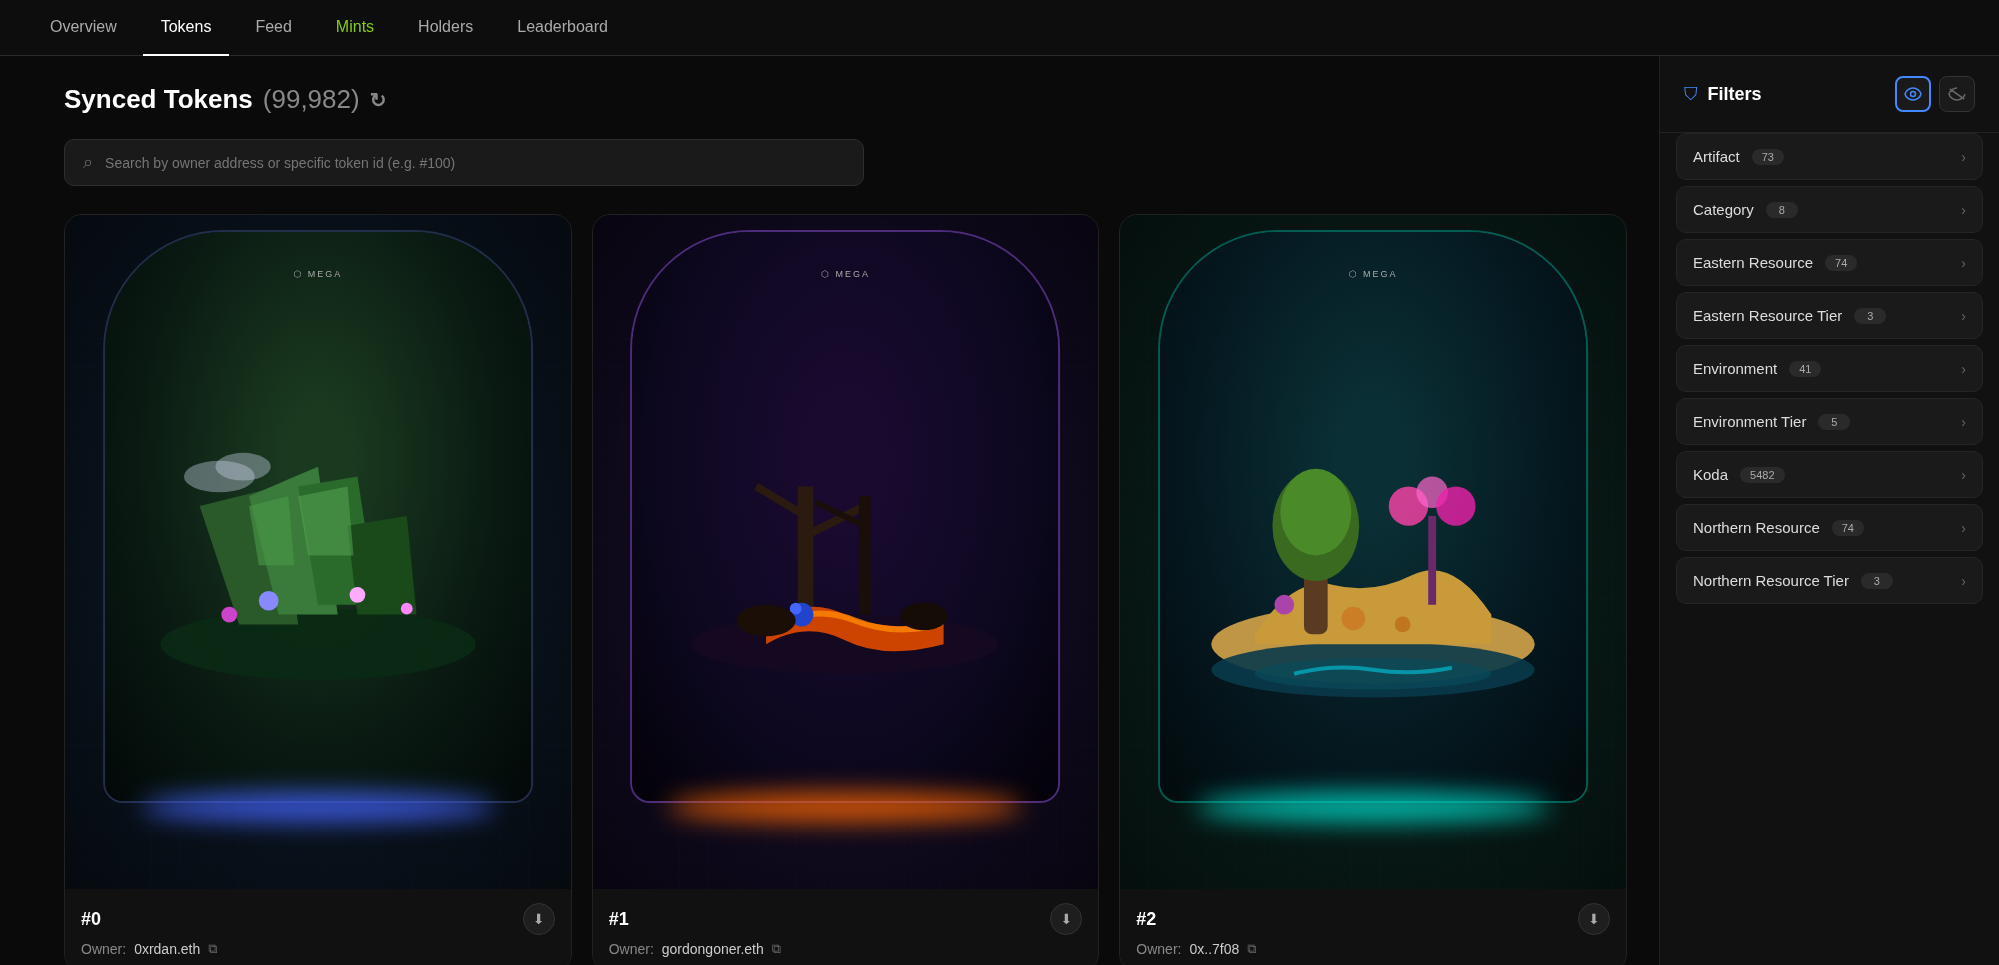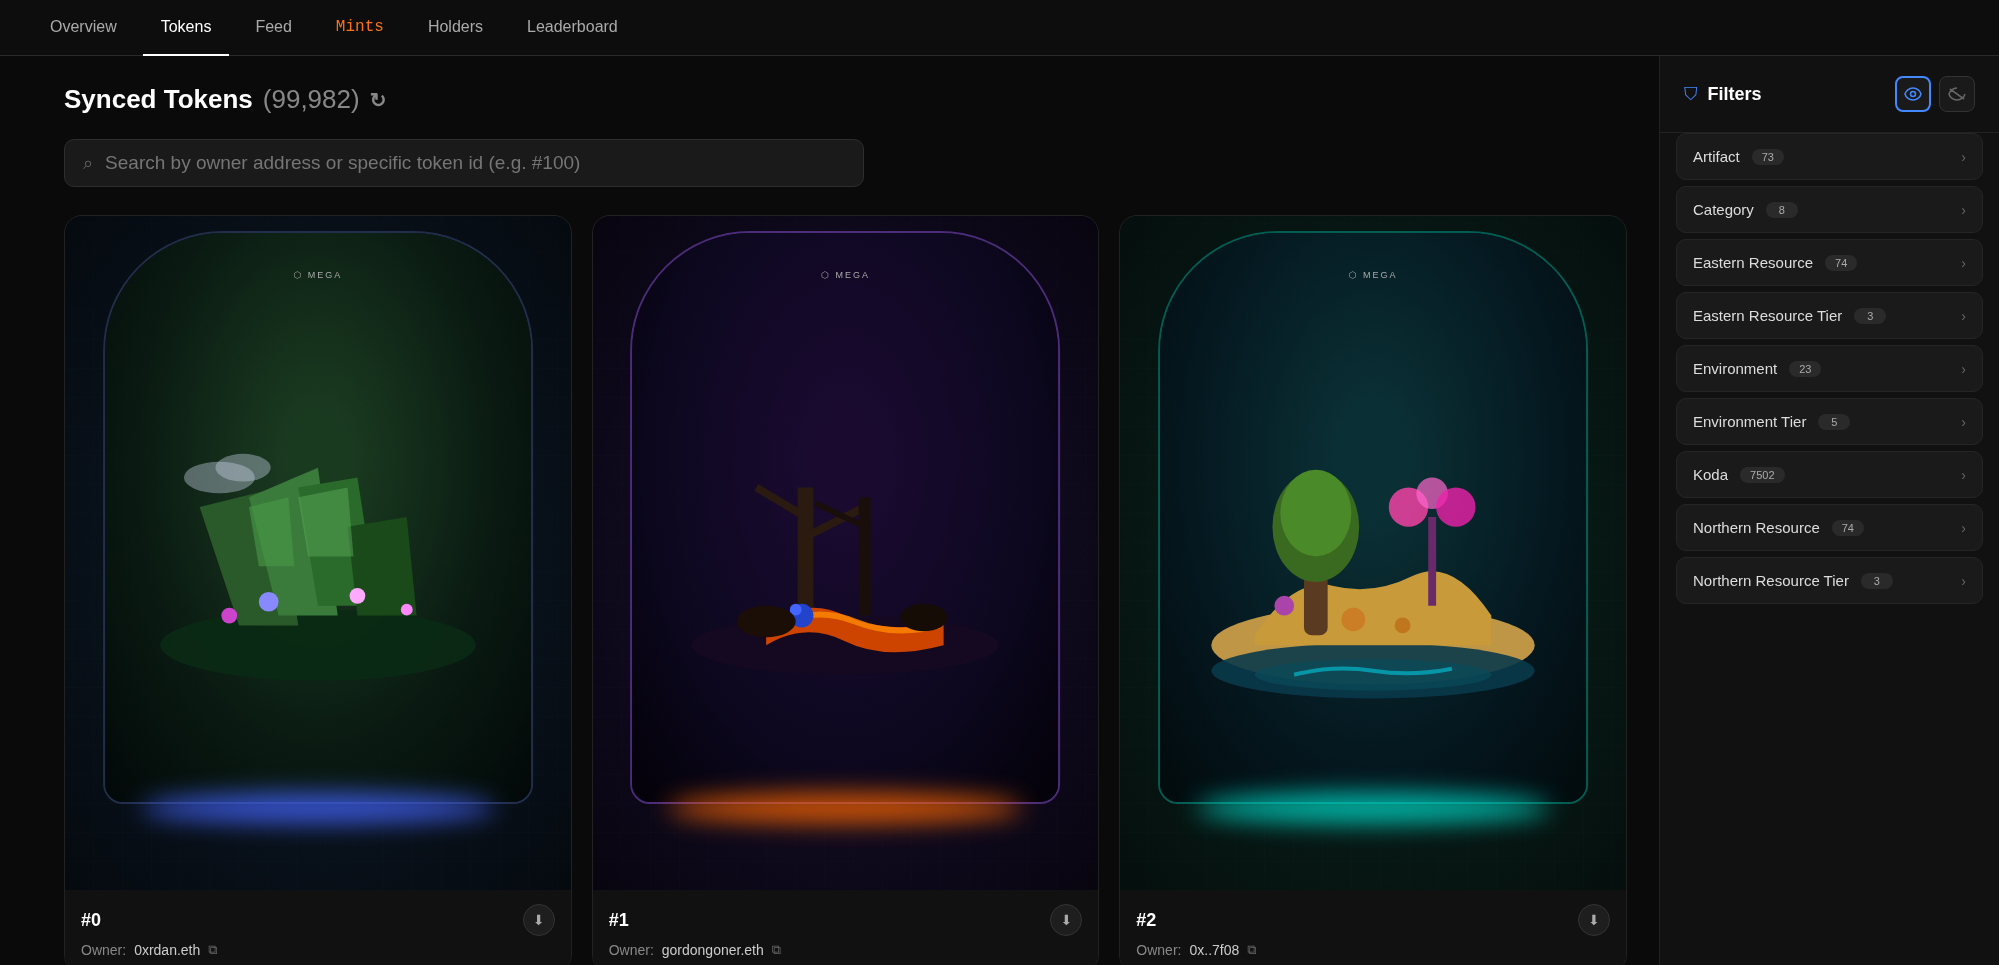--- a/index.html
+++ b/index.html
@@ -90,21 +90,21 @@
     }
     .search-icon {
       color: #666;
       font-size: 18px;
     }
     .search-input {
       background: transparent;
       border: none;
       outline: none;
       color: #888;
-      font-size: 19px;
+      font-size: 14px;
       width: 100%;
     }
 
     
     .token-grid {
       display: grid;
       grid-template-columns: repeat(3, 1fr);
       gap: 20px;
     }
 
@@ -381,21 +381,21 @@
       height: 100%;
     }
   </style>
 </head>
 <body>
 
 <nav class="nav-bar">
   <div class="nav-item active" style="border-bottom: 2px solid transparent; color: rgb(170, 170, 170);">Overview</div>
   <div class="nav-item active" style="border-bottom:2px solid #fff; color:#fff;">Tokens</div>
   <div class="nav-item" style="border-bottom: 2px solid transparent; color: rgb(170, 170, 170);">Feed</div>
-  <div class="nav-item" style="border-bottom: 2px solid transparent; color: #f97316; font-family: Liberation Mono, monospace;">Mints</div>
+  <div class="nav-item" style="border-bottom: 2px solid transparent; color: #84cc16;">Mints</div>
   <div class="nav-item" style="border-bottom: 2px solid transparent; color: rgb(170, 170, 170);">Holders</div>
   <div class="nav-item" style="border-bottom: 2px solid transparent; color: rgb(170, 170, 170);">Leaderboard</div>
 </nav>
 
 <div class="main-layout">
 
   <div class="content-area">
 
     <div class="header-row">
       <div class="page-title">
@@ -613,37 +613,37 @@
         <div class="filter-left">
           <span class="filter-name">Eastern Resource Tier</span>
           <span class="filter-badge">3</span>
         </div>
         <span class="chevron-icon">›</span>
       </div>
 
       <div class="filter-row">
         <div class="filter-left">
           <span class="filter-name">Environment</span>
-          <span class="filter-badge">23</span>
+          <span class="filter-badge">41</span>
         </div>
         <span class="chevron-icon">›</span>
       </div>
 
       <div class="filter-row">
         <div class="filter-left">
           <span class="filter-name">Environment Tier</span>
           <span class="filter-badge">5</span>
         </div>
         <span class="chevron-icon">›</span>
       </div>
 
       <div class="filter-row">
         <div class="filter-left">
           <span class="filter-name">Koda</span>
-          <span class="filter-badge">7502</span>
+          <span class="filter-badge">5482</span>
         </div>
         <span class="chevron-icon">›</span>
       </div>
 
       <div class="filter-row">
         <div class="filter-left">
           <span class="filter-name">Northern Resource</span>
           <span class="filter-badge">74</span>
         </div>
         <span class="chevron-icon">›</span>

